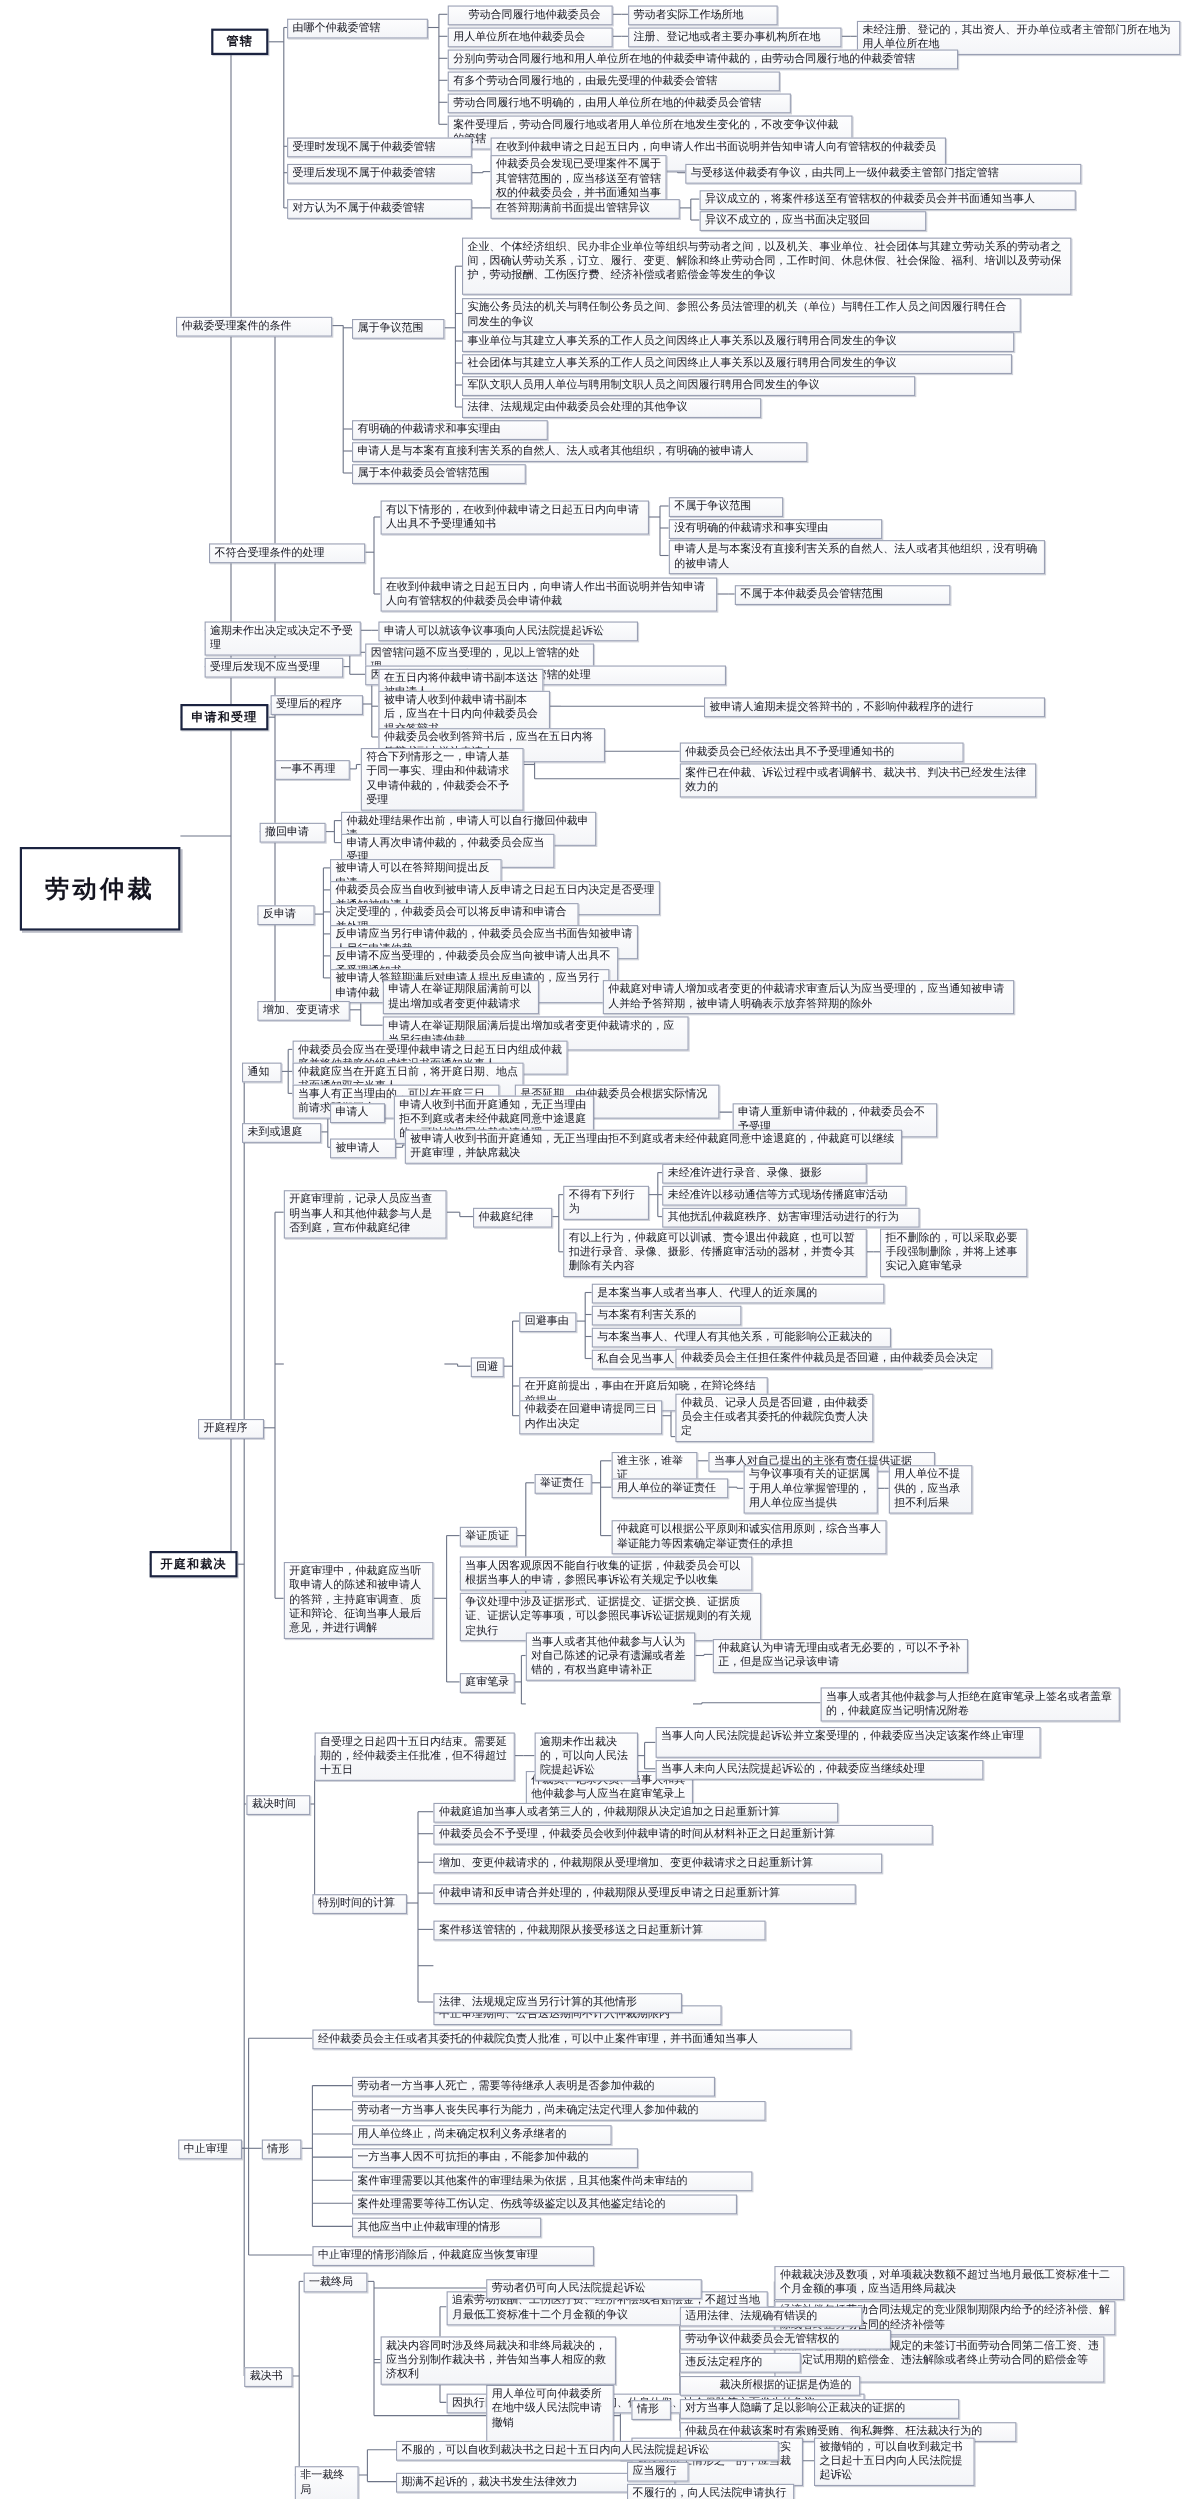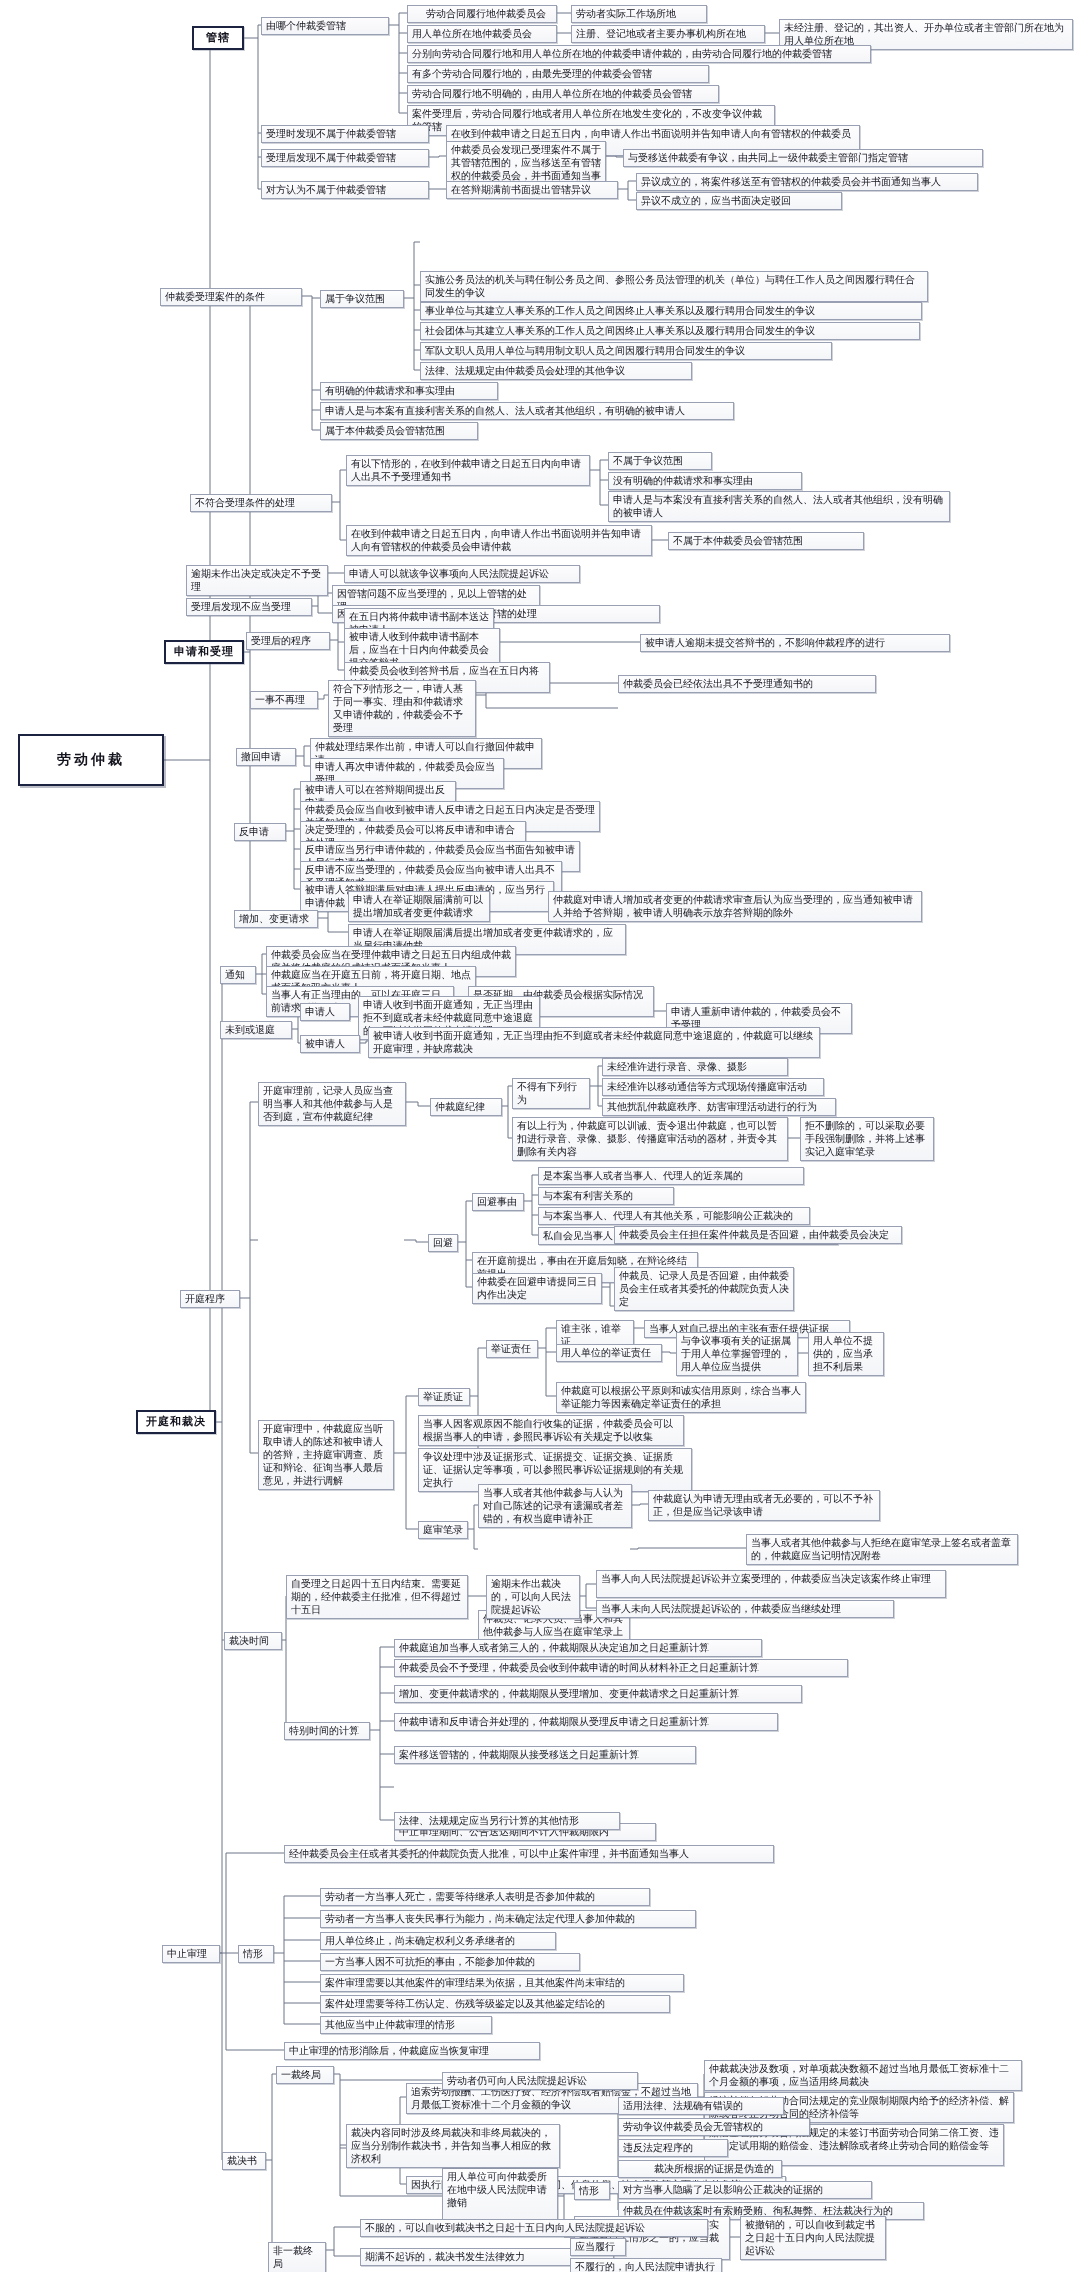--- a/index.html
+++ b/index.html
@@ -19,27 +19,28 @@
     color:#14141f;
     font-size:10px;
     line-height:13px;
     padding:1px 4px 2px 4px;
     white-space:pre-line;
     box-shadow:1px 1px 0 rgba(120,125,145,.35);
   }
   .node.root{
     border:2px solid #1b2340;
     background:#ffffff;
-    font-size:14px;
+    font-size:22px;
     line-height:30px;
     font-weight:bold;
     letter-spacing:3px;
-    padding:8px 10px;
+    padding:21px 10px;
     box-shadow:2px 2px 0 rgba(60,65,95,.35);
     text-align:center;
+    margin-top:36px;
   }
   .node.lvl1{
     border:2px solid #1b2340;
     font-size:11px;
     line-height:15px;
     font-weight:bold;
     letter-spacing:1px;
     padding:2px 5px;
     background:#ffffff;
     text-align:center;
@@ -368,20 +369,21 @@
     <div class="node" style="left: 261px; top: 149px; width: 168px; min-height: 16px;">受理后发现不属于仲裁委管辖</div>
     <div class="node wrap" style="left: 446px; top: 141px; width: 160px; min-height: 30px;">仲裁委员会发现已受理案件不属于其管辖范围的，应当移送至有管辖权的仲裁委员会，并书面通知当事人</div>
     <div class="node" style="left: 623px; top: 149px; width: 360px; min-height: 16px;">与受移送仲裁委有争议，由共同上一级仲裁委主管部门指定管辖</div>
     <div class="node" style="left: 261px; top: 181px; width: 168px; min-height: 16px;">对方认为不属于仲裁委管辖</div>
     <div class="node" style="left: 446px; top: 181px; width: 172px; min-height: 16px;">在答辩期满前书面提出管辖异议</div>
     <div class="node" style="left: 636px; top: 173px; width: 342px; min-height: 16px;">异议成立的，将案件移送至有管辖权的仲裁委员会并书面通知当事人</div>
     <div class="node" style="left: 636px; top: 192px; width: 206px; min-height: 16px;">异议不成立的，应当书面决定驳回</div>
     <div class="node lvl1 ctr" style="left: 164px; top: 640px; width: 80px; min-height: 24px;">申请和受理</div>
     <div class="node" style="left: 160px; top: 288px; width: 142px; min-height: 16px;">仲裁委受理案件的条件</div>
     <div class="node" style="left: 320px; top: 290px; width: 84px; min-height: 16px;">属于争议范围</div>
+    <div class="node wrap" style="left: 420px; top: 216px; width: 554px; min-height: 52px;">企业、个体经济组织、民办非企业单位等组织与劳动者之间，以及机关、事业单位、社会团体与其建立劳动关系的劳动者之间，因确认劳动关系，订立、履行、变更、解除和终止劳动合同，工作时间、休息休假、社会保险、福利、培训以及劳动保护，劳动报酬、工伤医疗费、经济补偿或者赔偿金等发生的争议</div>
     <div class="node wrap" style="left: 420px; top: 271px; width: 508px; min-height: 28px;">实施公务员法的机关与聘任制公务员之间、参照公务员法管理的机关（单位）与聘任工作人员之间因履行聘任合同发生的争议</div>
     <div class="node" style="left: 420px; top: 302px; width: 502px; min-height: 16px;">事业单位与其建立人事关系的工作人员之间因终止人事关系以及履行聘用合同发生的争议</div>
     <div class="node" style="left: 420px; top: 322px; width: 500px; min-height: 16px;">社会团体与其建立人事关系的工作人员之间因终止人事关系以及履行聘用合同发生的争议</div>
     <div class="node" style="left: 420px; top: 342px; width: 412px; min-height: 16px;">军队文职人员用人单位与聘用制文职人员之间因履行聘用合同发生的争议</div>
     <div class="node" style="left: 420px; top: 362px; width: 272px; min-height: 16px;">法律、法规规定由仲裁委员会处理的其他争议</div>
     <div class="node" style="left: 320px; top: 382px; width: 178px; min-height: 16px;">有明确的仲裁请求和事实理由</div>
     <div class="node" style="left: 320px; top: 402px; width: 414px; min-height: 16px;">申请人是与本案有直接利害关系的自然人、法人或者其他组织，有明确的被申请人</div>
     <div class="node" style="left: 320px; top: 422px; width: 158px; min-height: 16px;">属于本仲裁委员会管辖范围</div>
     <div class="node" style="left: 190px; top: 494px; width: 142px; min-height: 16px;">不符合受理条件的处理</div>
     <div class="node wrap" style="left: 346px; top: 455px; width: 244px; min-height: 30px;">有以下情形的，在收到仲裁申请之日起五日内向申请人出具不予受理通知书</div>
@@ -396,20 +398,21 @@
     <div class="node" style="left: 332px; top: 585px; width: 208px; min-height: 16px;">因管辖问题不应当受理的，见以上管辖的处理</div>
     <div class="node" style="left: 332px; top: 605px; width: 328px; min-height: 16px;">因管辖问题不应当受理的，见以上管辖的处理</div>
     <div class="node" style="left: 246px; top: 632px; width: 84px; min-height: 16px;">受理后的程序</div>
     <div class="node" style="left: 344px; top: 608px; width: 150px; min-height: 16px;">在五日内将仲裁申请书副本送达被申请人</div>
     <div class="node wrap" style="left: 344px; top: 628px; width: 156px; min-height: 28px;">被申请人收到仲裁申请书副本后，应当在十日内向仲裁委员会提交答辩书</div>
     <div class="node" style="left: 640px; top: 634px; width: 310px; min-height: 16px;">被申请人逾期未提交答辩书的，不影响仲裁程序的进行</div>
     <div class="node" style="left: 344px; top: 662px; width: 206px; min-height: 16px;">仲裁委员会收到答辩书后，应当在五日内将答辩书副本送达申请人</div>
     <div class="node" style="left: 250px; top: 691px; width: 68px; min-height: 16px;">一事不再理</div>
     <div class="node wrap" style="left: 328px; top: 680px; width: 148px; min-height: 30px;">符合下列情形之一，申请人基于同一事实、理由和仲裁请求又申请仲裁的，仲裁委会不予受理</div>
     <div class="node" style="left: 618px; top: 675px; width: 258px; min-height: 16px;">仲裁委员会已经依法出具不予受理通知书的</div>
+    <div class="node wrap" style="left: 618px; top: 694px; width: 324px; min-height: 28px;">案件已在仲裁、诉讼过程中或者调解书、裁决书、判决书已经发生法律效力的</div>
     <div class="node" style="left: 236px; top: 748px; width: 60px; min-height: 16px;">撤回申请</div>
     <div class="node" style="left: 310px; top: 738px; width: 232px; min-height: 16px;">仲裁处理结果作出前，申请人可以自行撤回仲裁申请</div>
     <div class="node" style="left: 310px; top: 758px; width: 194px; min-height: 16px;">申请人再次申请仲裁的，仲裁委员会应当受理</div>
     <div class="node" style="left: 234px; top: 823px; width: 52px; min-height: 16px;">反申请</div>
     <div class="node" style="left: 300px; top: 781px; width: 156px; min-height: 16px;">被申请人可以在答辩期间提出反申请</div>
     <div class="node" style="left: 300px; top: 801px; width: 300px; min-height: 16px;">仲裁委员会应当自收到被申请人反申请之日起五日内决定是否受理并通知被申请人</div>
     <div class="node" style="left: 300px; top: 821px; width: 226px; min-height: 16px;">决定受理的，仲裁委员会可以将反申请和申请合并处理</div>
     <div class="node" style="left: 300px; top: 841px; width: 280px; min-height: 16px;">反申请应当另行申请仲裁的，仲裁委员会应当书面告知被申请人另行申请仲裁</div>
     <div class="node" style="left: 300px; top: 861px; width: 262px; min-height: 16px;">反申请不应当受理的，仲裁委员会应当向被申请人出具不予受理通知书</div>
     <div class="node" style="left: 300px; top: 881px; width: 254px; min-height: 16px;">被申请人答辩期满后对申请人提出反申请的，应当另行申请仲裁</div>

